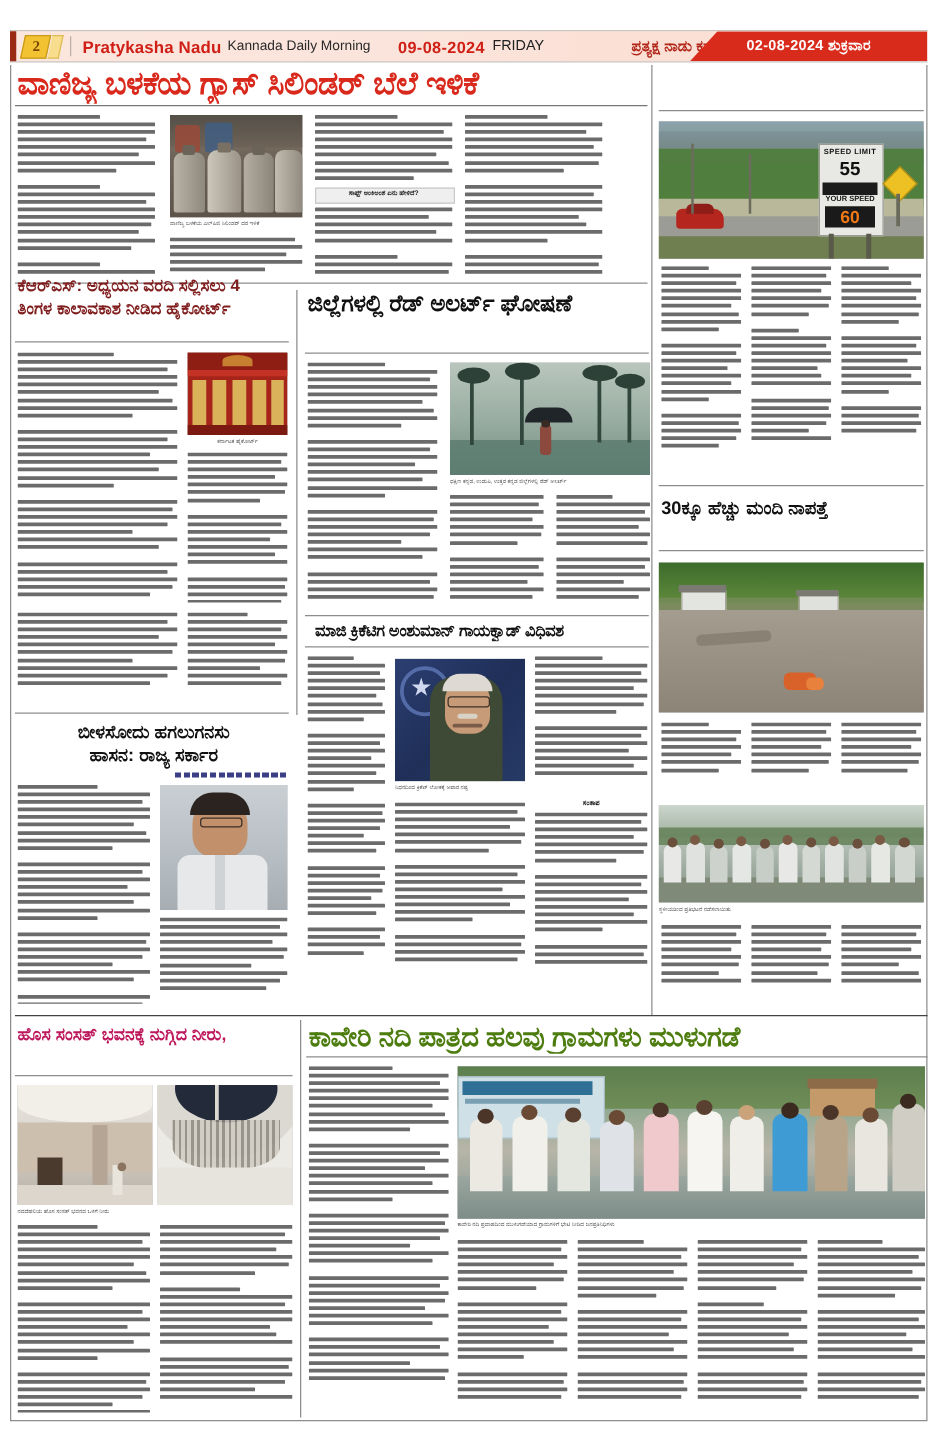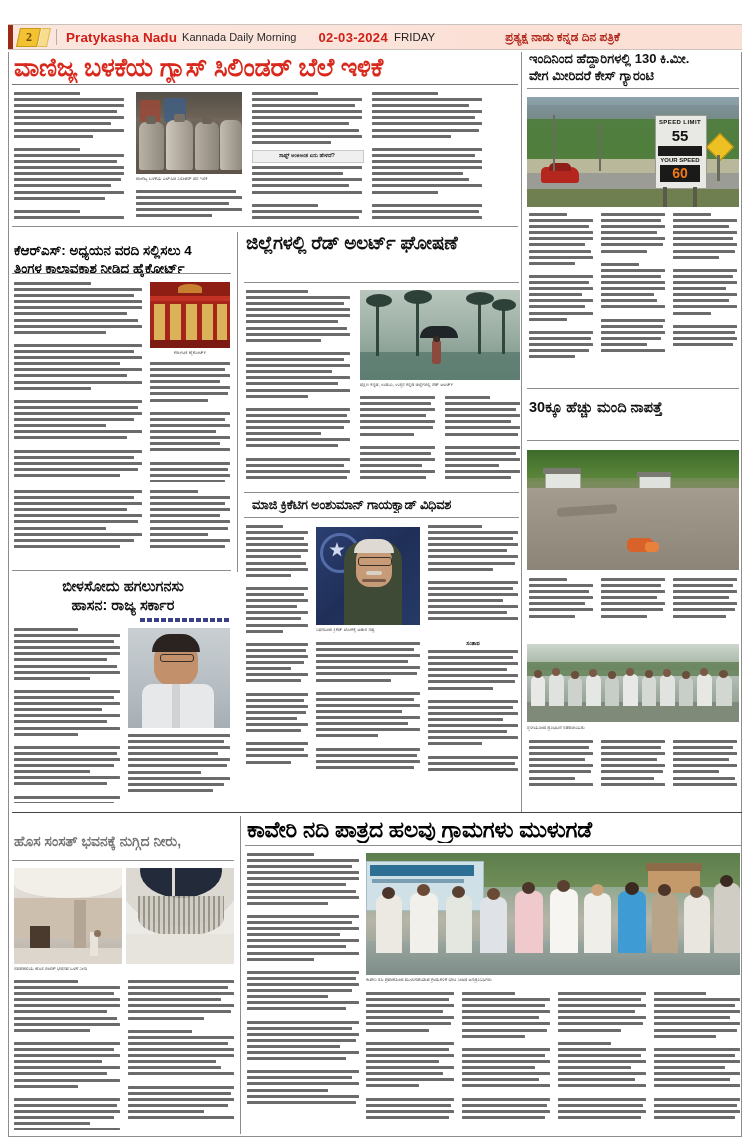--- a/index.html
+++ b/index.html
@@ -63,23 +63,24 @@
 <div class="page">
 
   <div class="masthead">
     <div class="page-badge">
       <span>2</span>
     </div>
     <div class="badge-tail"></div>
     <div class="mh-divider"></div>
     <div class="mh-title">Pratykasha Nadu</div>
     <div class="mh-sub">Kannada Daily Morning</div>
-    <div class="mh-date">02-03-2024</div>
+    <div class="mh-date">09-08-2024</div>
     <div class="mh-day">FRIDAY</div>
     <div class="mh-kn">ಪ್ರತ್ಯಕ್ಷ ನಾಡು ಕನ್ನಡ ದಿನ ಪತ್ರಿಕೆ</div>
+    <div class="mh-redtab">02-08-2024 ಶುಕ್ರವಾರ</div>
   </div>
 
   <div class="vrule" style="left:521px;top:52px;height:760px;"></div>
 
   <div class="hrule" style="left:8px;top:1136px;width:734px;"></div>
   <div class="vrule" style="left:8px;top:52px;height:1084px;"></div>
   <div class="vrule" style="left:741px;top:52px;height:1084px;"></div>
 
   <div style="position:absolute;left:14px;top:53px;width:500px;height:30px;font:bold 25.5px 'Liberation Sans',sans-serif;color:#d9291c;white-space:nowrap;overflow:hidden;letter-spacing:-.3px;">ವಾಣಿಜ್ಯ ಬಳಕೆಯ ಗ್ಯಾಸ್ ಸಿಲಿಂಡರ್ ಬೆಲೆ ಇಳಿಕೆ</div>
   <div class="blk2" style="left:12px;top:84px;width:506px;height:1px;background:#777;"></div>
@@ -178,24 +179,20 @@
       <i></i>
       <i class="s6"></i>
     <i class="gap"></i>
       <i></i>
       <i class="s3"></i>
       <i></i>
   </div>
 
   <div class="hrule" style="left:12px;top:226px;width:506px;"></div>
 
-  <div style="position:absolute;left:529px;top:50px;width:210px;font:bold 13px 'Liberation Sans',sans-serif;color:#111;line-height:17px;">
-    <div>ಇಂದಿನಿಂದ ಹೆದ್ದಾರಿಗಳಲ್ಲಿ 130 ಕಿ.ಮೀ.</div>
-    <div>ವೇಗ ಮೀರಿದರೆ ಕೇಸ್ ಗ್ಯಾರಂಟಿ</div>
-  </div>
   <div class="hrule" style="left:527px;top:88px;width:212px;"></div>
 
   <div class="photo" style="left:527px;top:97px;width:212px;height:110px;">
     <div style="position:absolute;inset:0;background:linear-gradient(180deg,#8ea2ae 0%,#7b9a8c 18%,#5f8a52 42%,#7f9e5d 66%,#a9a88c 100%);"></div>
     <div style="position:absolute;left:0;top:8px;width:100%;height:26px;background:linear-gradient(180deg,#7d8f9a,#6f8276);opacity:.85;"></div>
     <div style="position:absolute;left:0;top:22px;width:100%;height:46px;background:#4e7d3c;opacity:.92;"></div>
     <div style="position:absolute;left:0;top:62px;width:100%;height:22px;background:#b9b89a;"></div>
     <div style="position:absolute;left:0;top:76px;width:100%;height:34px;background:#9c9c96;"></div>
     <div style="position:absolute;left:0;top:92px;width:100%;height:18px;background:#6f7f4f;"></div>
 
@@ -289,21 +286,21 @@
       <i></i>
       <i class="s6"></i>
     <i class="gap"></i>
       <i></i>
       <i class="s3"></i>
       <i></i>
       <i class="s1"></i>
   </div>
   <div class="hrule" style="left:527px;top:388px;width:212px;"></div>
 
-  <div style="position:absolute;left:14px;top:242px;width:215px;font:bold 13.5px 'Liberation Sans',sans-serif;color:#000000;line-height:18px;">
+  <div style="position:absolute;left:14px;top:220px;width:215px;font:bold 13.5px 'Liberation Sans',sans-serif;color:#7f1d1d;line-height:18px;">
     <div>ಕೆಆರ್‌ಎಸ್: ಅಧ್ಯಯನ ವರದಿ ಸಲ್ಲಿಸಲು 4</div>
     <div>ತಿಂಗಳ ಕಾಲಾವಕಾಶ ನೀಡಿದ ಹೈಕೋರ್ಟ್</div>
   </div>
   <div class="hrule" style="left:12px;top:273px;width:219px;"></div>
 
   <div class="txt justify" style="left:14px;top:282px;width:128px;height:200px;">
     <i class="s6"></i>
       <i></i>
       <i class="s1"></i>
       <i></i>
@@ -783,21 +780,21 @@
       <i></i>
       <i class="s2"></i>
       <i></i>
       <i class="s4"></i>
       <i class="s3"></i>
       <i></i>
   </div>
 
   <div class="hrule" style="left:12px;top:812px;width:730px;height:1px;background:#444;"></div>
 
-  <div style="position:absolute;left:14px;top:818px;width:220px;font:bold 14px 'Liberation Sans',sans-serif;color:#737373;line-height:19px;margin-top:14px;">
+  <div style="position:absolute;left:14px;top:818px;width:220px;font:bold 14px 'Liberation Sans',sans-serif;color:#be185d;line-height:19px;">
     <div>ಹೊಸ ಸಂಸತ್ ಭವನಕ್ಕೆ ನುಗ್ಗಿದ ನೀರು,</div>
   </div>
   <div class="hrule" style="left:12px;top:860px;width:222px;"></div>
 
   <div class="photo" style="left:14px;top:868px;width:108px;height:96px;">
     <div style="position:absolute;inset:0;background:linear-gradient(180deg,#ece9e4 0%,#ddd8d1 35%,#c8c2b9 70%,#b5afa6 100%);"></div>
     <div style="position:absolute;left:0;top:0;width:100%;height:30px;background:#f2efe9;border-bottom:1px solid #ddd8d1;border-radius:0 0 60% 60%;"></div>
     <div style="position:absolute;left:0;top:30px;width:100%;height:40px;background:#cdbfae;"></div>
     <div style="position:absolute;left:16px;top:58px;width:20px;height:28px;background:#4a3a2e;"></div>
     <div style="position:absolute;left:60px;top:32px;width:12px;height:54px;background:#b5a594;"></div>
@@ -863,21 +860,21 @@
       <i></i>
       <i class="s3"></i>
       <i></i>
       <i class="s1"></i>
       <i class="s4"></i>
       <i></i>
   </div>
 
   <div class="vrule" style="left:240px;top:816px;height:318px;"></div>
 
-  <div style="position:absolute;left:247px;top:817px;width:495px;font:bold 22px 'Liberation Sans',sans-serif;color:#000000;white-space:nowrap;overflow:hidden;letter-spacing:-.2px;">ಕಾವೇರಿ ನದಿ ಪಾತ್ರದ ಹಲವು ಗ್ರಾಮಗಳು ಮುಳುಗಡೆ</div>
+  <div style="position:absolute;left:247px;top:817px;width:495px;font:bold 22px 'Liberation Sans',sans-serif;color:#4d7c0f;white-space:nowrap;overflow:hidden;letter-spacing:-.2px;">ಕಾವೇರಿ ನದಿ ಪಾತ್ರದ ಹಲವು ಗ್ರಾಮಗಳು ಮುಳುಗಡೆ</div>
   <div class="hrule" style="left:245px;top:845px;width:497px;"></div>
 
   <div class="txt justify" style="left:247px;top:853px;width:112px;height:275px;">
     <i class="s6"></i>
       <i></i>
       <i class="s1"></i>
       <i></i>
       <i></i>
       <i class="s2"></i>
       <i class="s3"></i>

